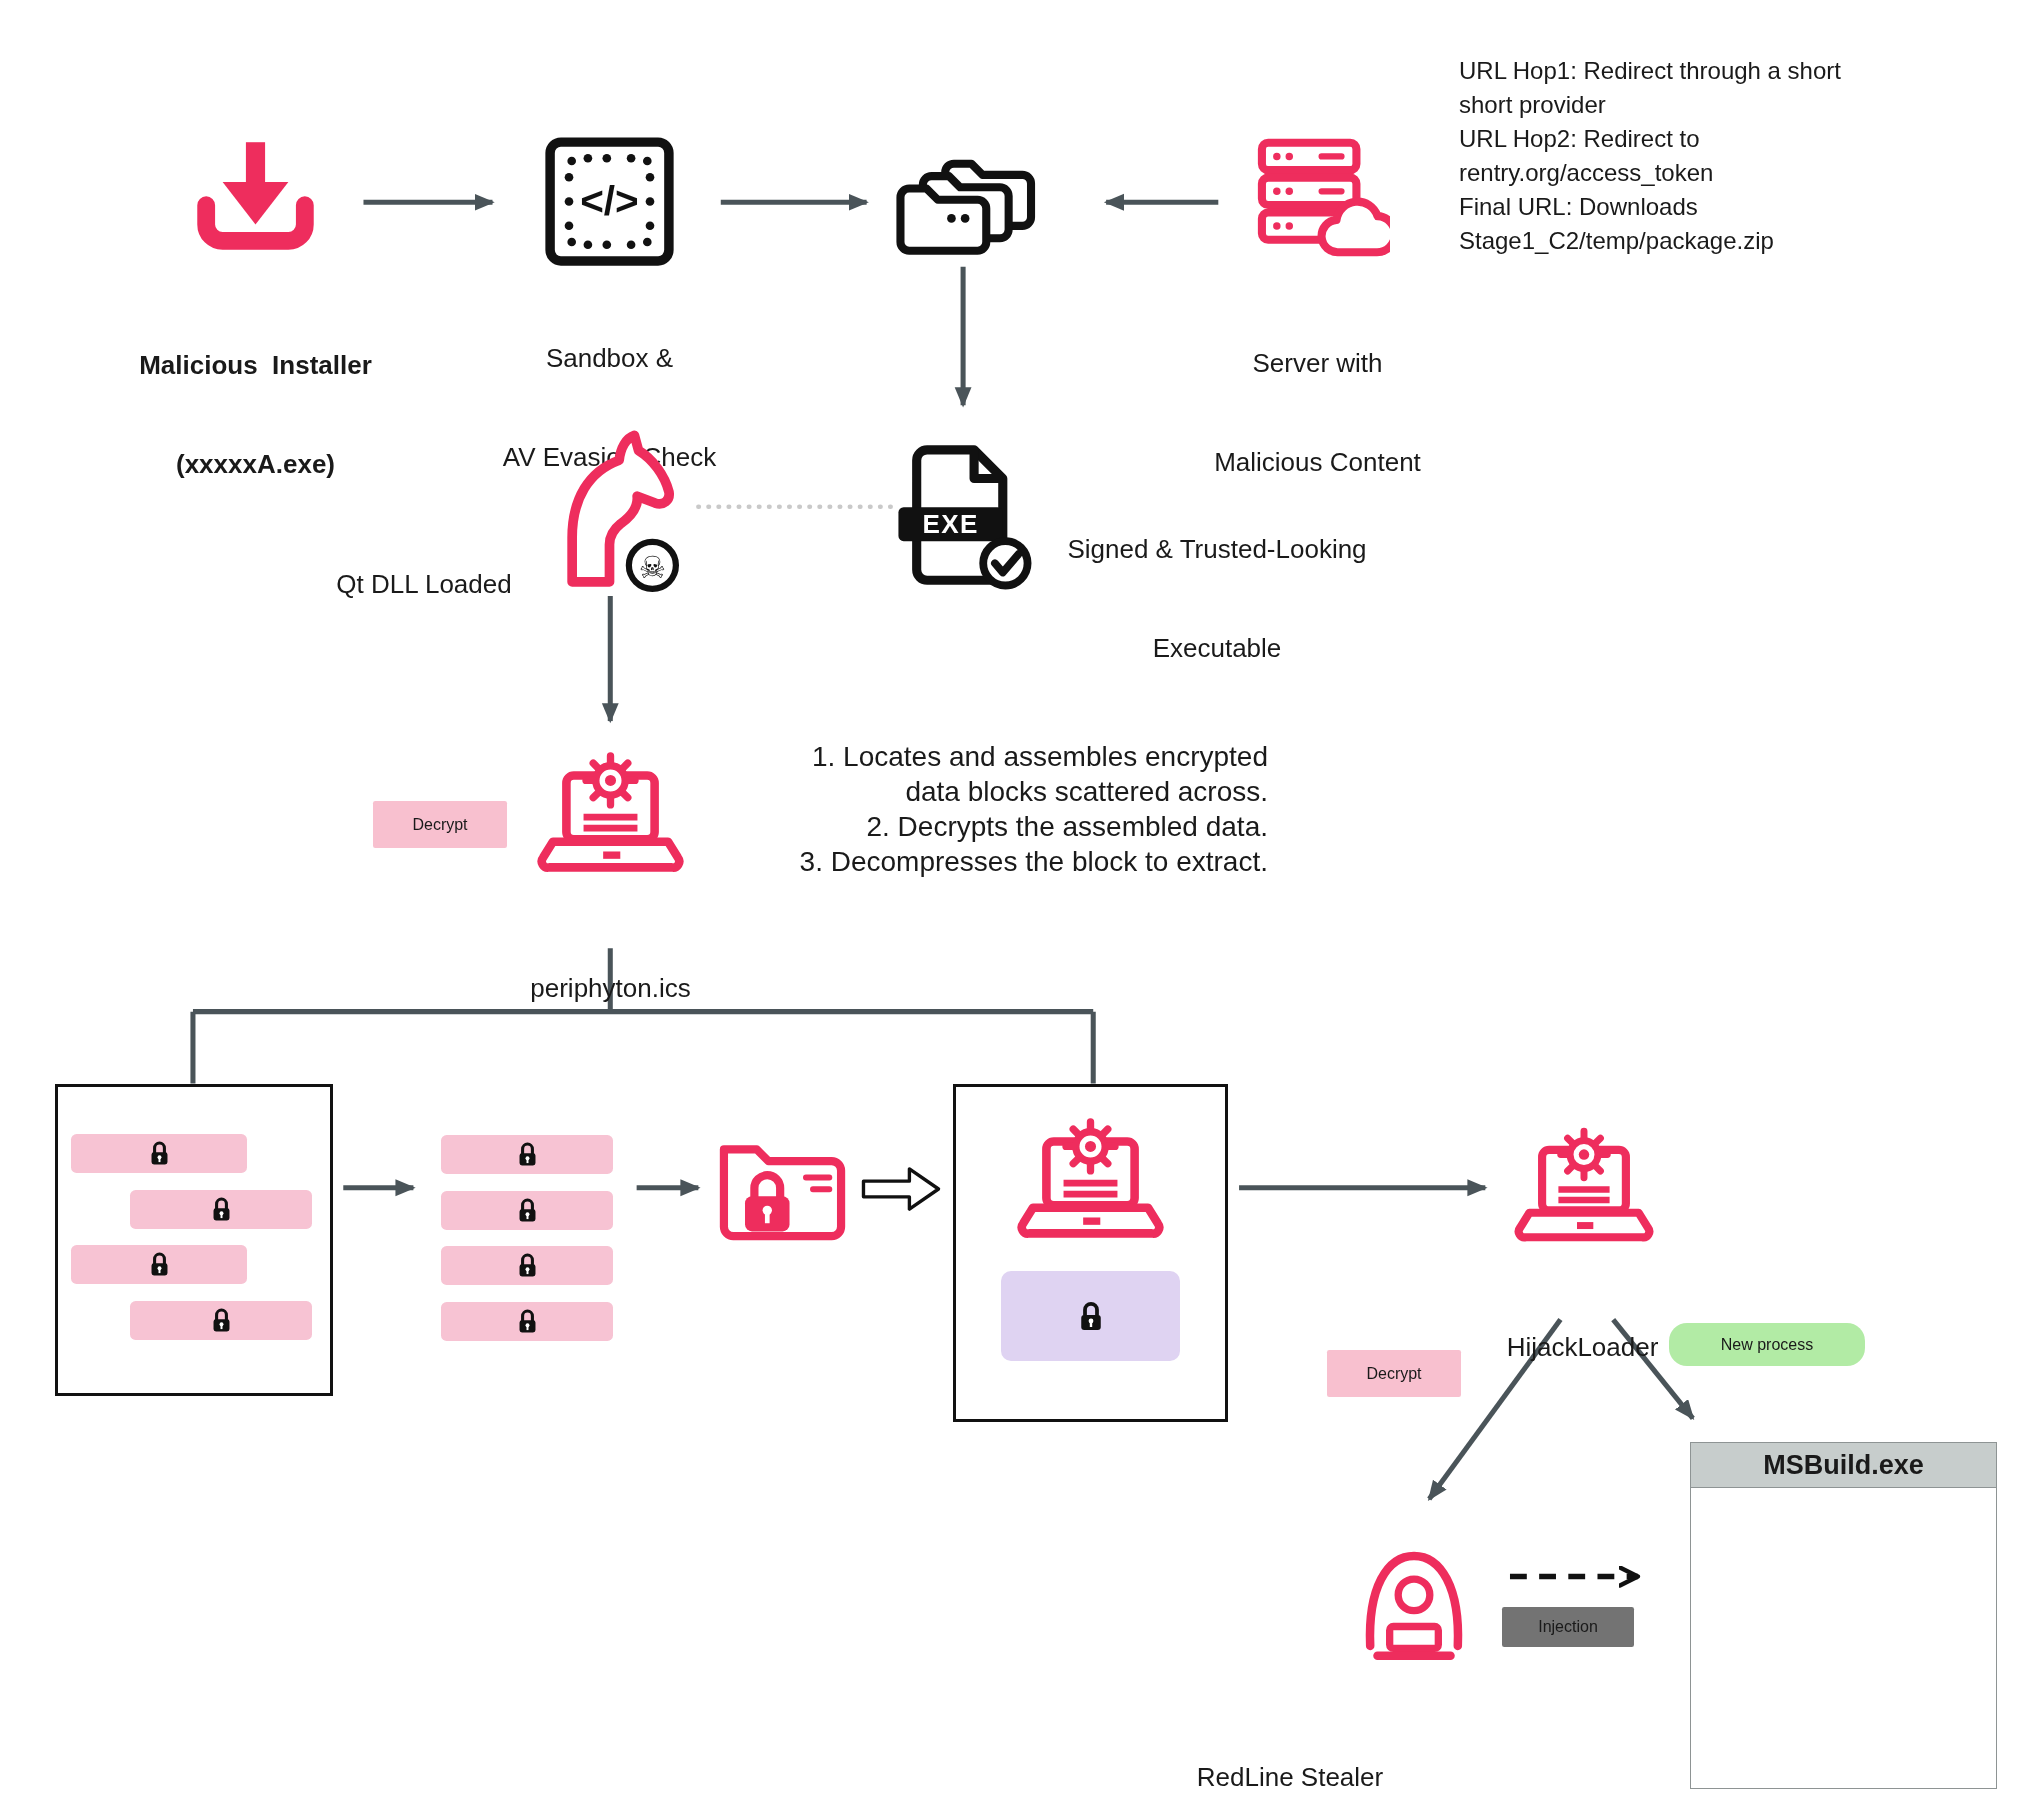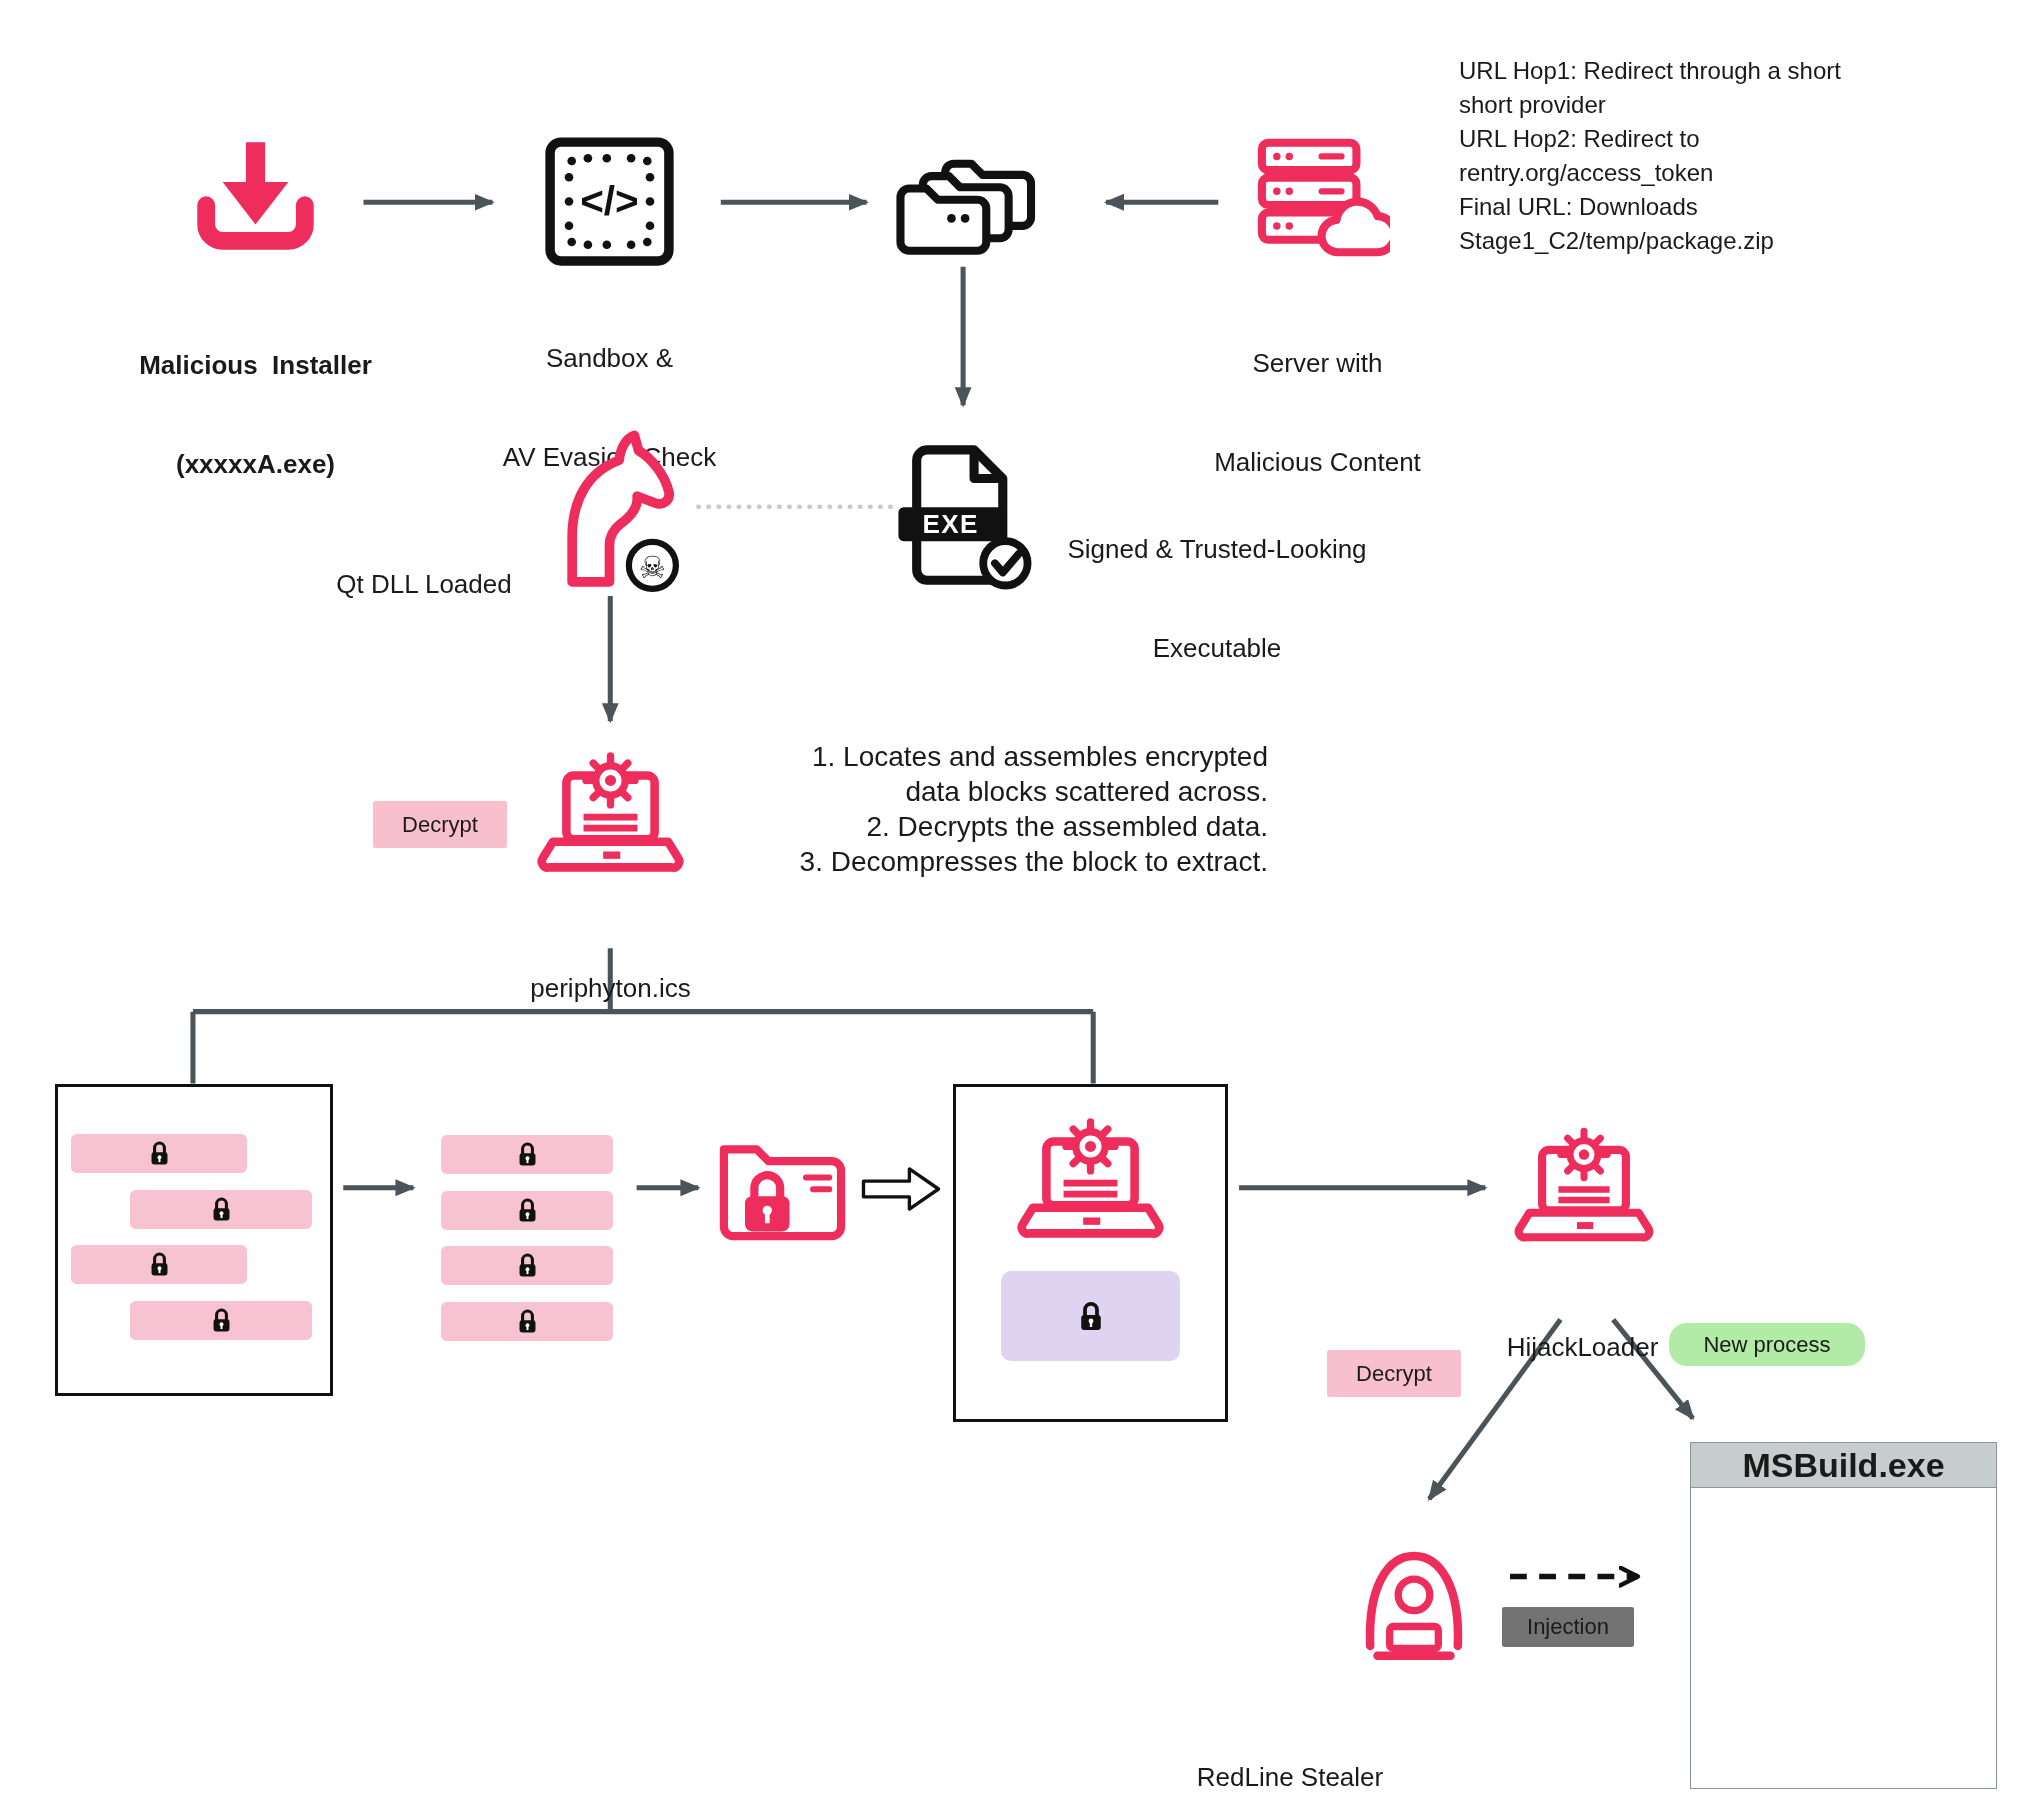--- a/index.html
+++ b/index.html
@@ -5,31 +5,31 @@
   * { margin:0; padding:0; box-sizing:border-box; }
   html,body { width:2035px; height:1818px; background:#ffffff; }
   body { font-family:"Liberation Sans", sans-serif; color:#1a1a1a; }
   .canvas { position:relative; width:2035px; height:1818px; background:#fff; overflow:hidden; }
   .abs { position:absolute; }
   .icon svg { width:100%; height:100%; display:block; }
   .label { font-size:26px; line-height:33px; text-align:center; white-space:pre-wrap; }
   .note  { font-size:24px; line-height:34px; text-align:left; }
   .steps { font-size:28px; line-height:35px; text-align:right; }
   .steps .indent { padding-left:26px; }
-  .tag { font-size:22px; display:flex; align-items:center; justify-content:center; border-radius:2.2px; }
+  .tag { font-size:16px; display:flex; align-items:center; justify-content:center; border-radius:2.2px; }
   .tag-pink  { background:#F8C0CF; }
   .tag-green { background:#B2EBA5; }
   .tag-blue  { background:#737373; }
   .box { border:3.9px solid #111; background:#fff; }
   .block { background:#F7C3D3; border-radius:5.6px; display:flex; align-items:center; justify-content:center; position:absolute; }
   .block svg { width:25px; height:27px; }
   .purple-block { background:#DFD3F2; border-radius:10px; display:flex; align-items:center; justify-content:center; position:absolute; }
   .purple-block svg { width:30px; height:33px; }
   .window { border:1.7px solid #8E9494; background:#fff; }
-  .titlebar { height:45px; background:#C7CDCC; border-bottom:1.7px solid #8E9494; font-weight:bold; font-size:34px; display:flex; align-items:center; justify-content:center; }
+  .titlebar { height:45px; background:#C7CDCC; border-bottom:1.7px solid #8E9494; font-weight:bold; font-size:27px; display:flex; align-items:center; justify-content:center; }
   .connectors { position:absolute; left:0; top:0; width:2035px; height:1818px; pointer-events:none; }
 </style>
 </head>
 <body>
 
 <div class="canvas">
 
   <svg class="connectors" viewBox="0 0 3628 3240">
     <defs>
       <marker id="ah-gray" markerUnits="userSpaceOnUse" markerWidth="40" markerHeight="32" refX="32" refY="15" orient="auto">

